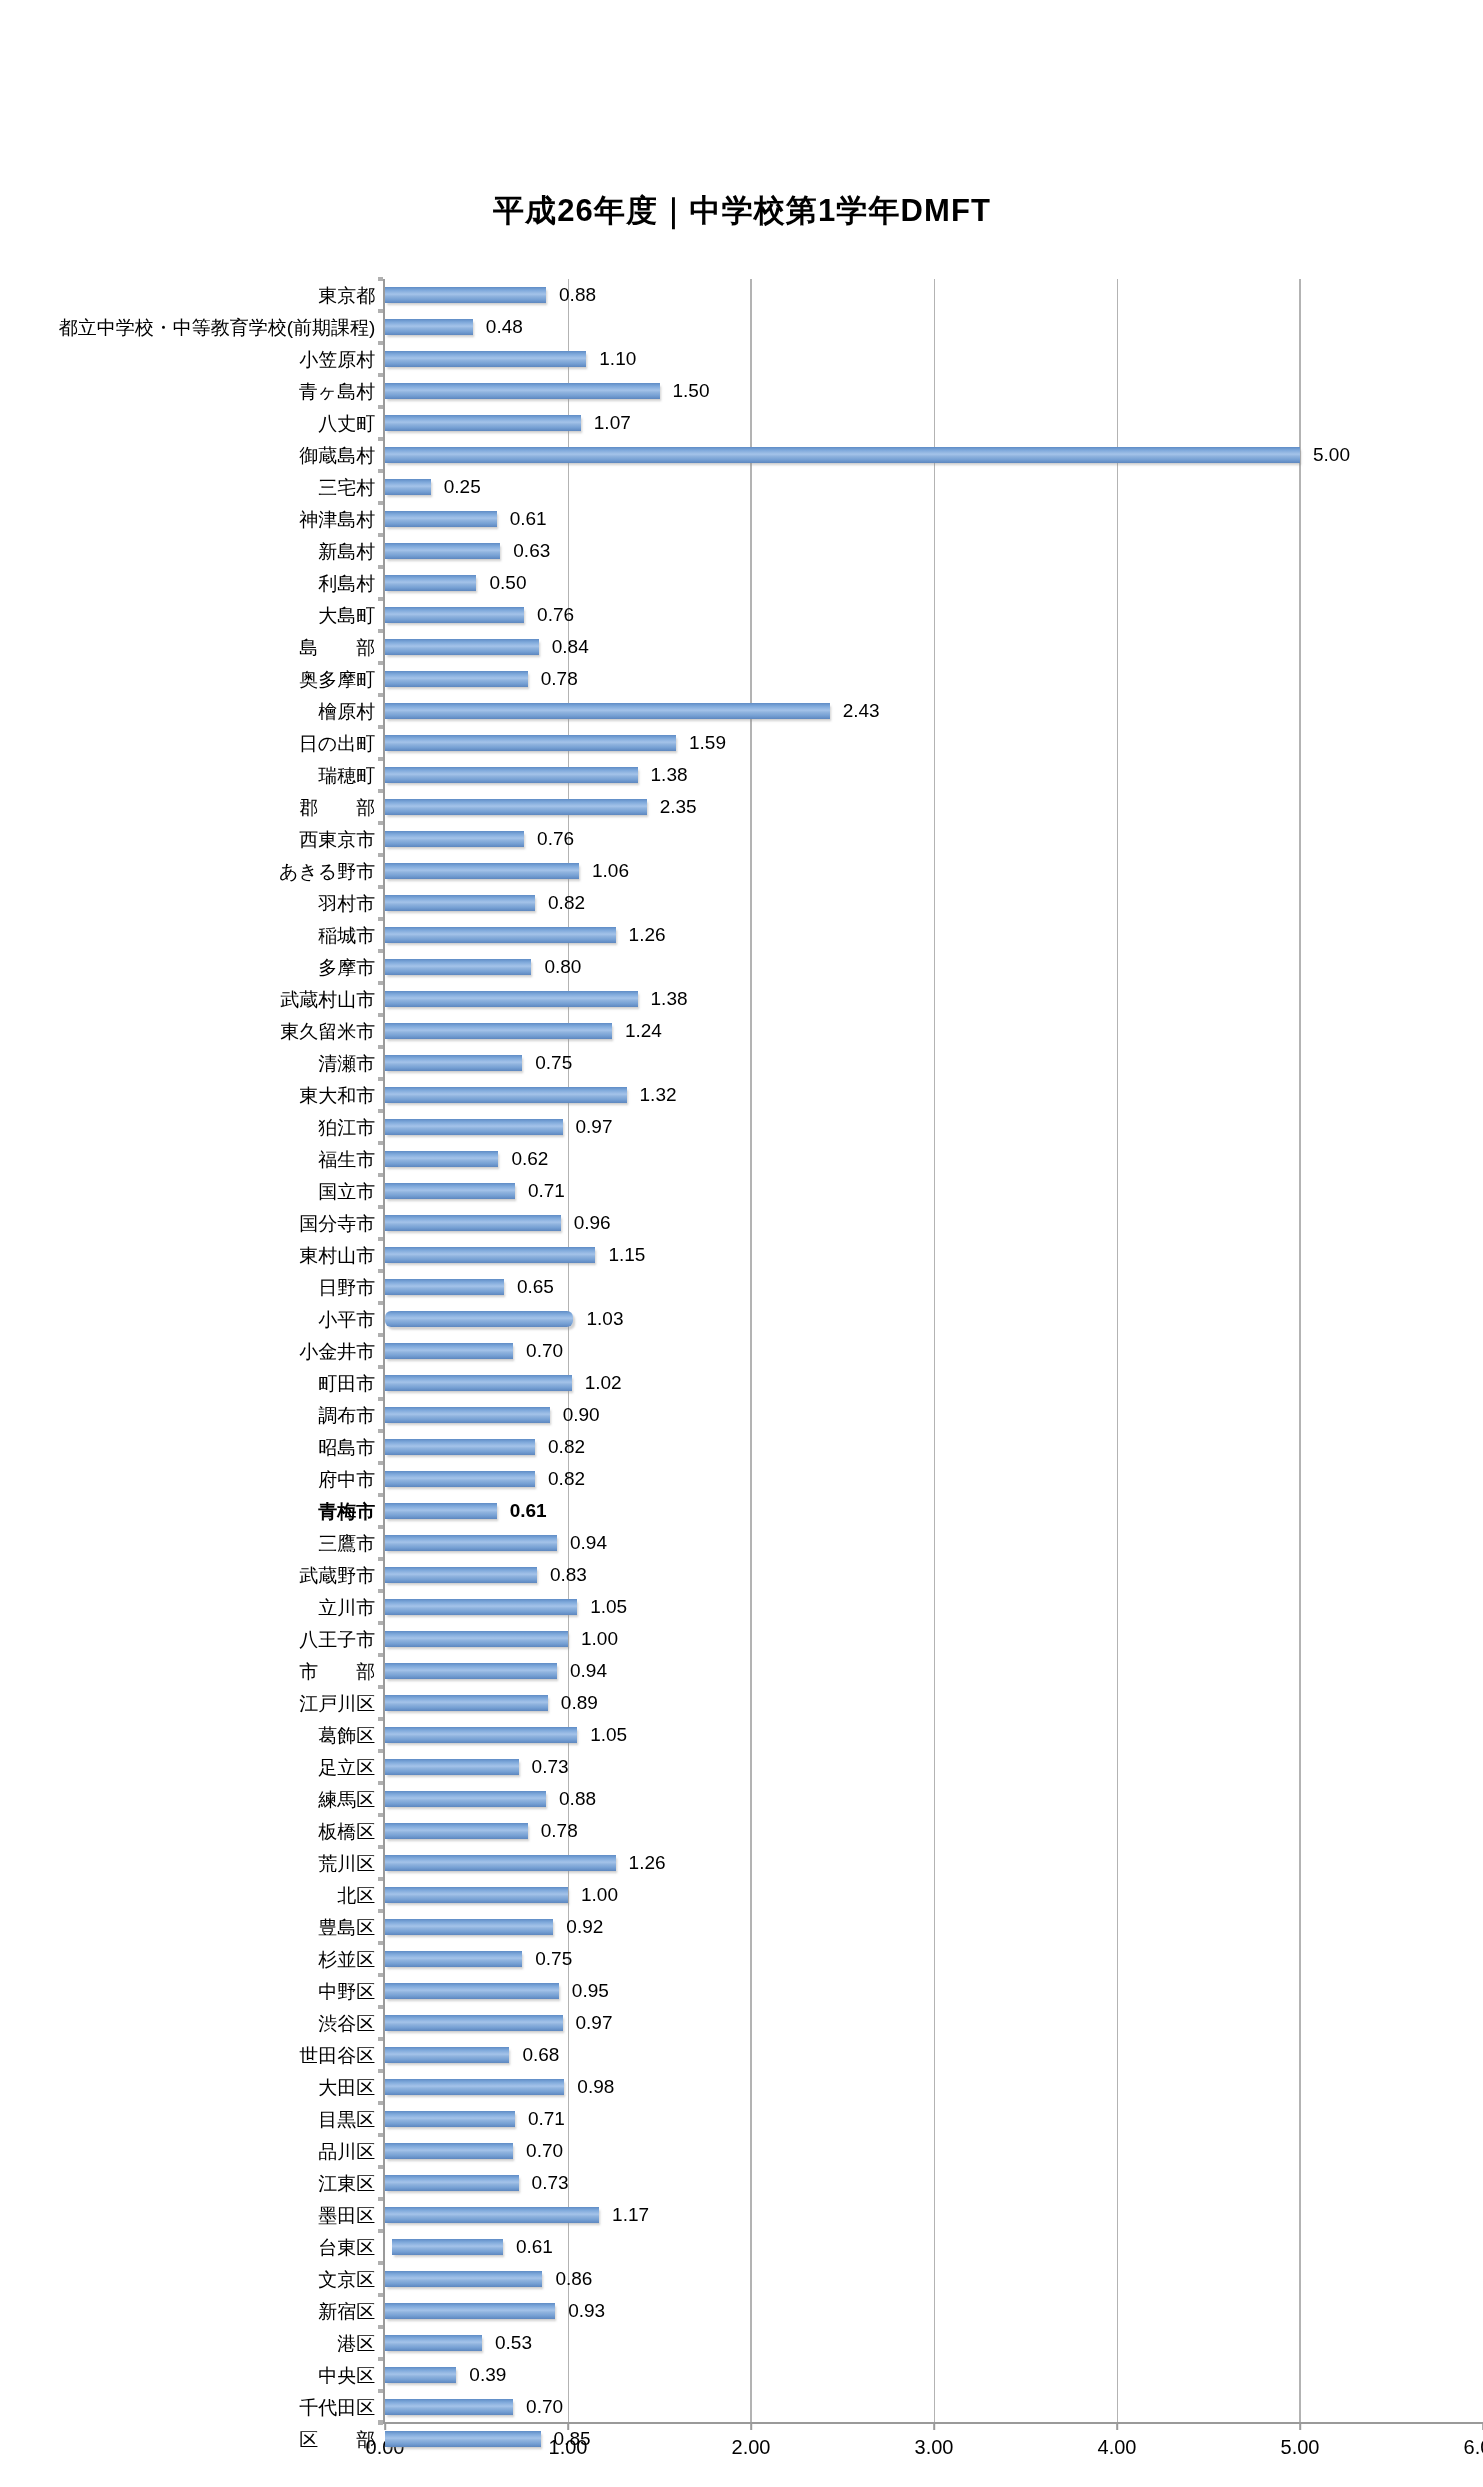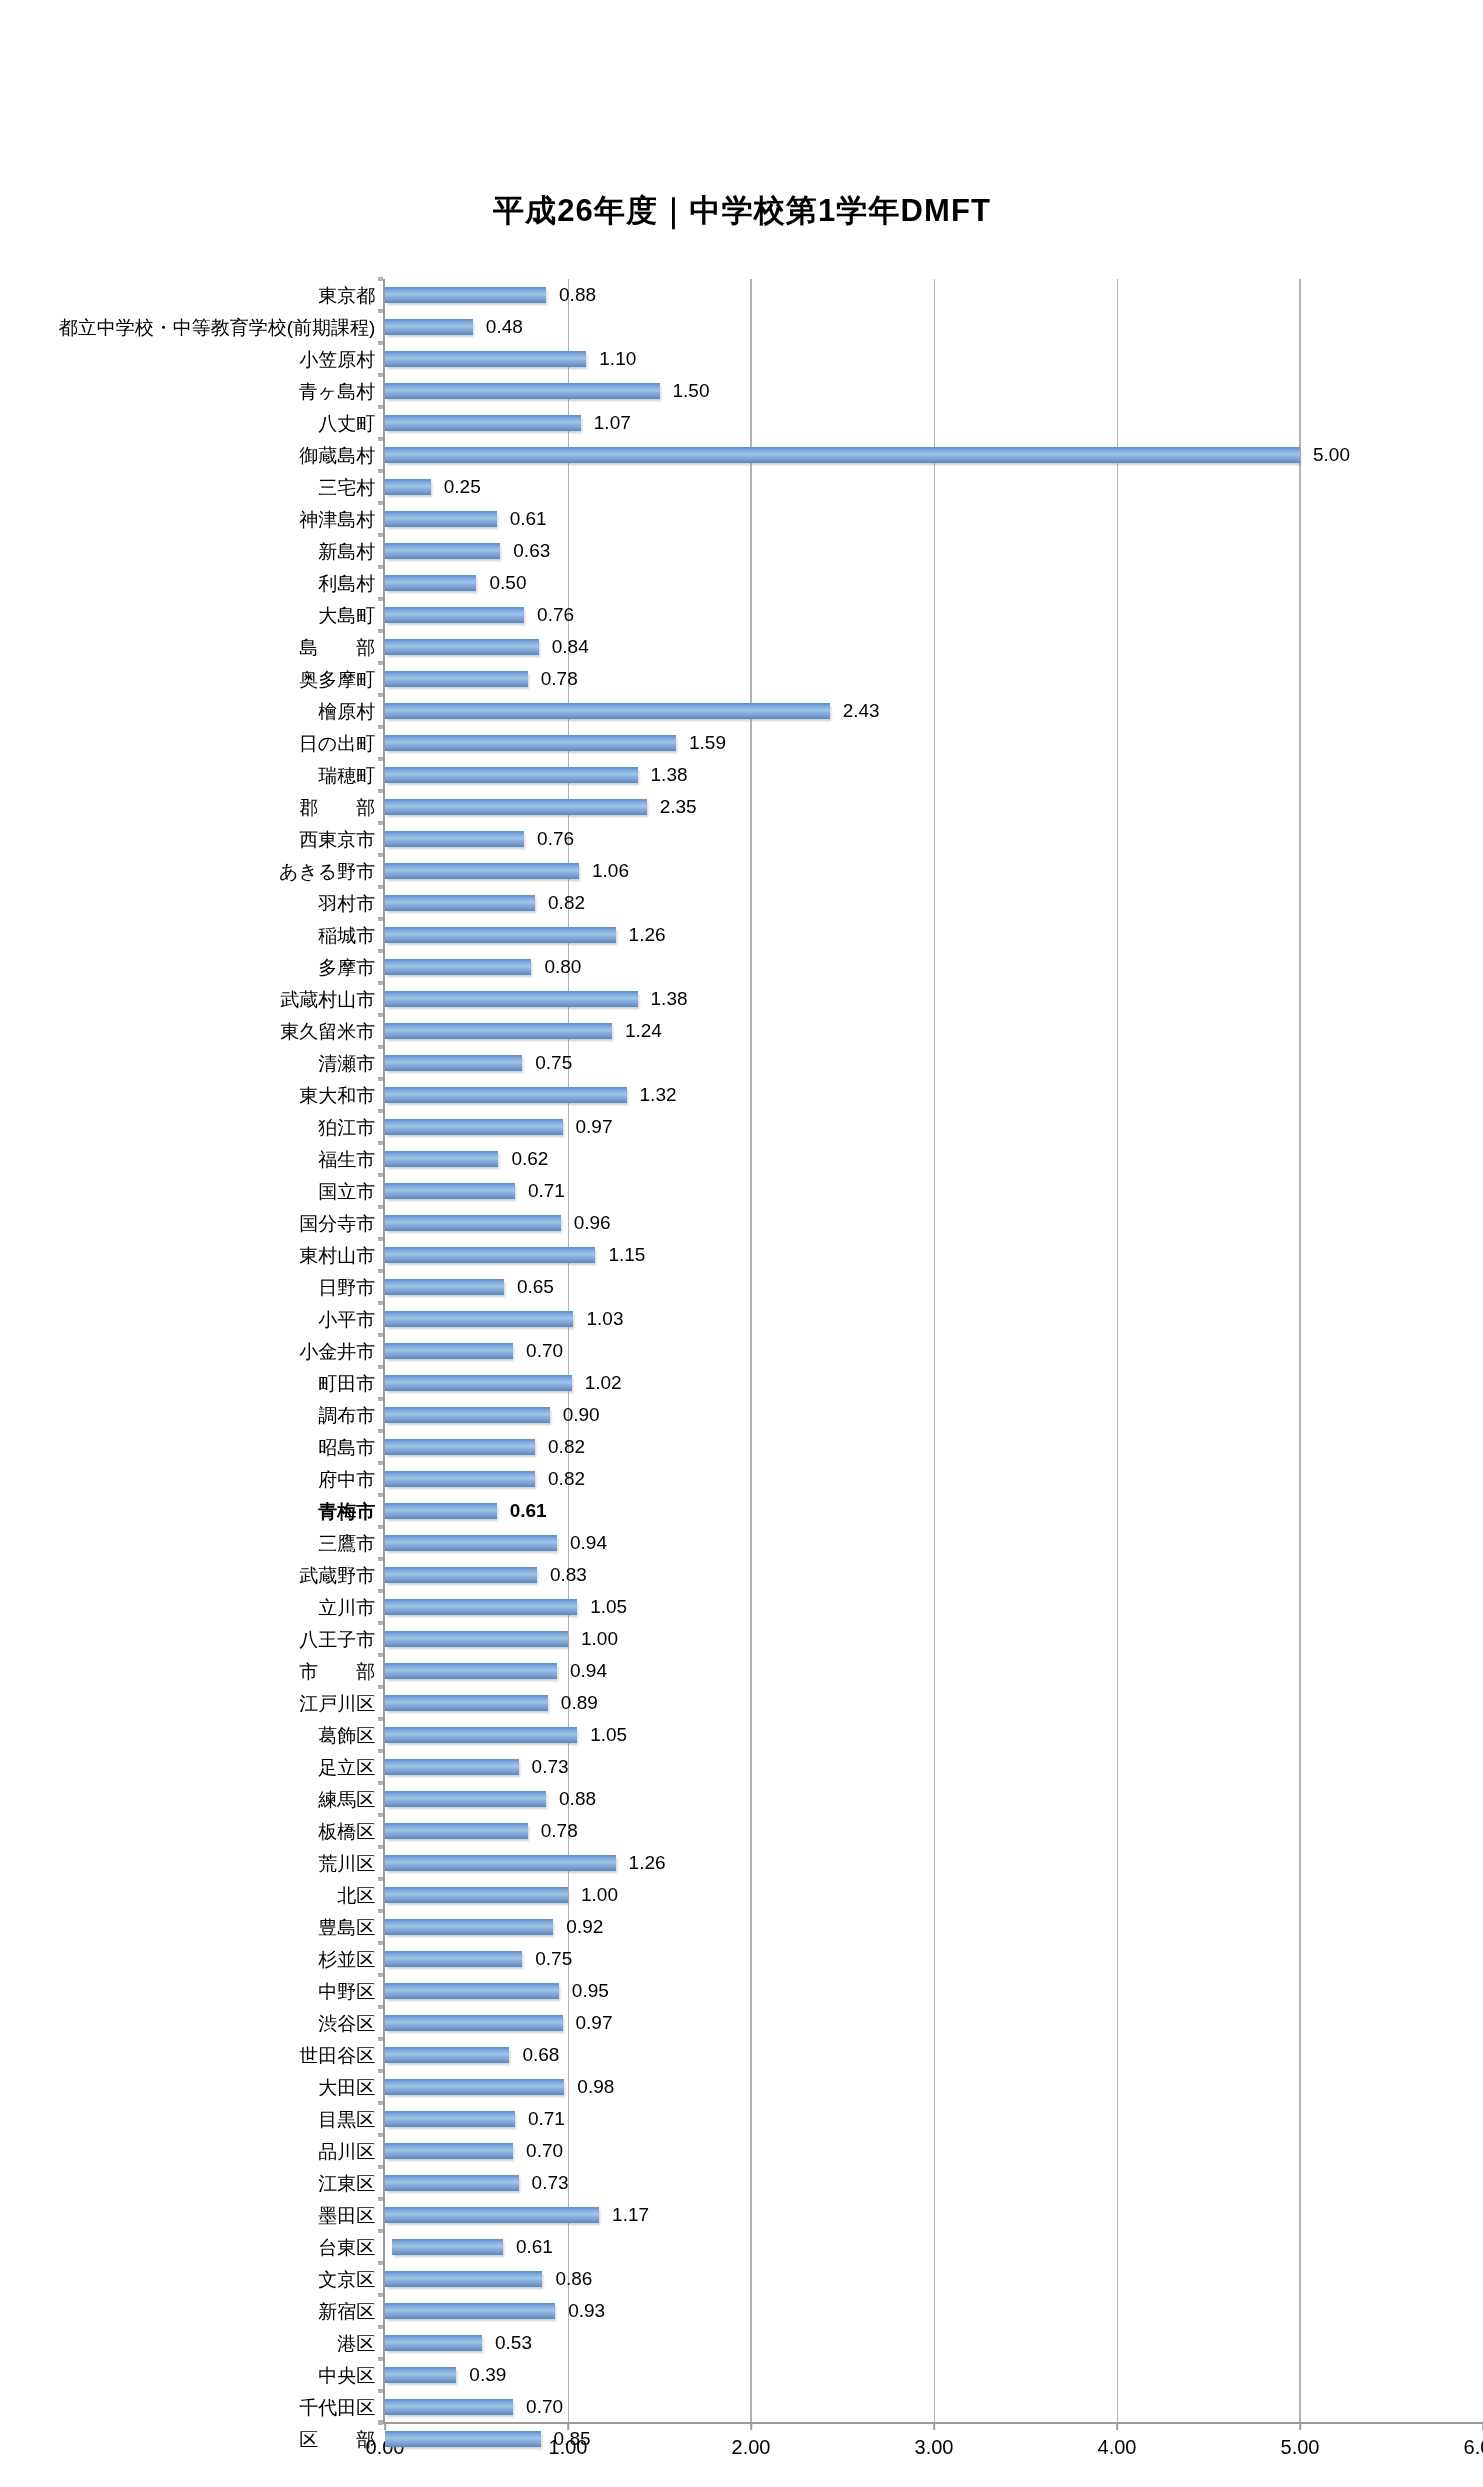--- a/index.html
+++ b/index.html
@@ -259,21 +259,21 @@
         <div class="row" style="height: 32px;">
           <div class="ytick"></div>
           <span class="cat-label">日野市</span>
           <div class="bar" style="width: 10.8333%;">
             <span class="val-label">0.65</span>
           </div>
         </div>
         <div class="row" style="height: 32px;">
           <div class="ytick"></div>
           <span class="cat-label">小平市</span>
-          <div class="bar" style="width: 17.1667%;">
+          <div class="bar" style="width: 17.1667%; border-radius: 6px;">
             <span class="val-label">1.03</span>
           </div>
         </div>
         <div class="row" style="height: 32px;">
           <div class="ytick"></div>
           <span class="cat-label">小金井市</span>
           <div class="bar" style="width: 11.6667%;">
             <span class="val-label">0.70</span>
           </div>
         </div>

